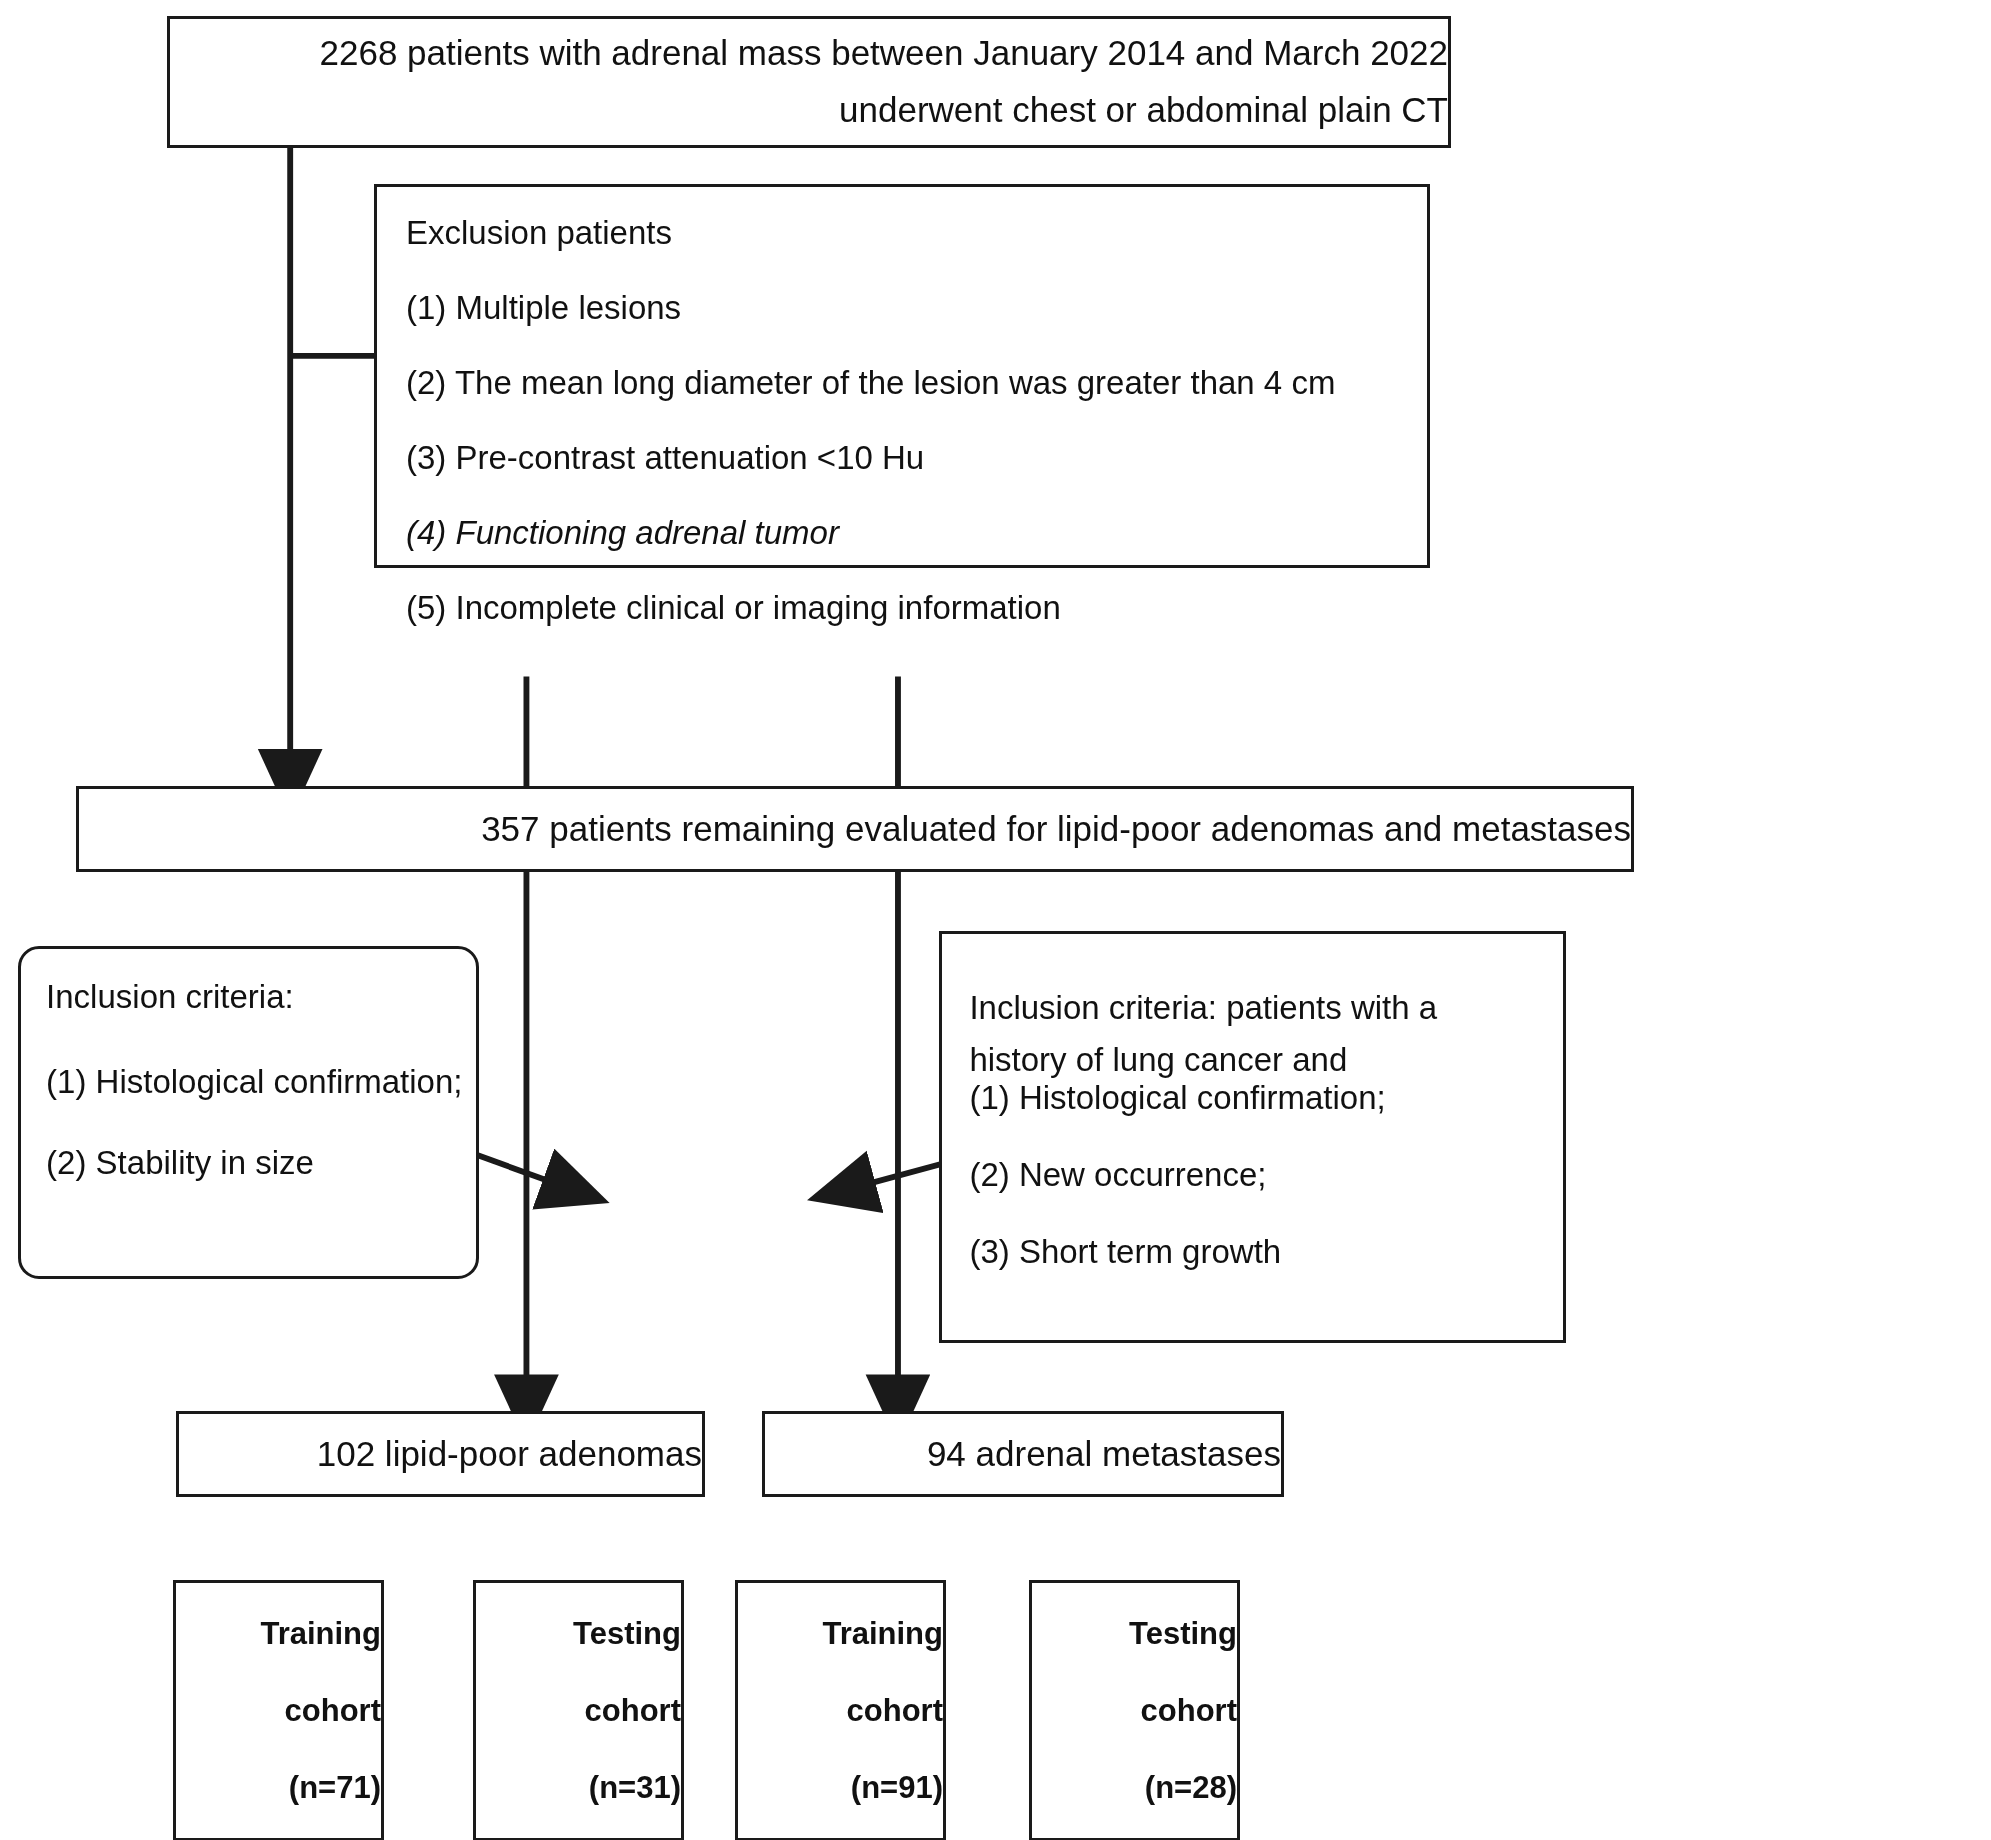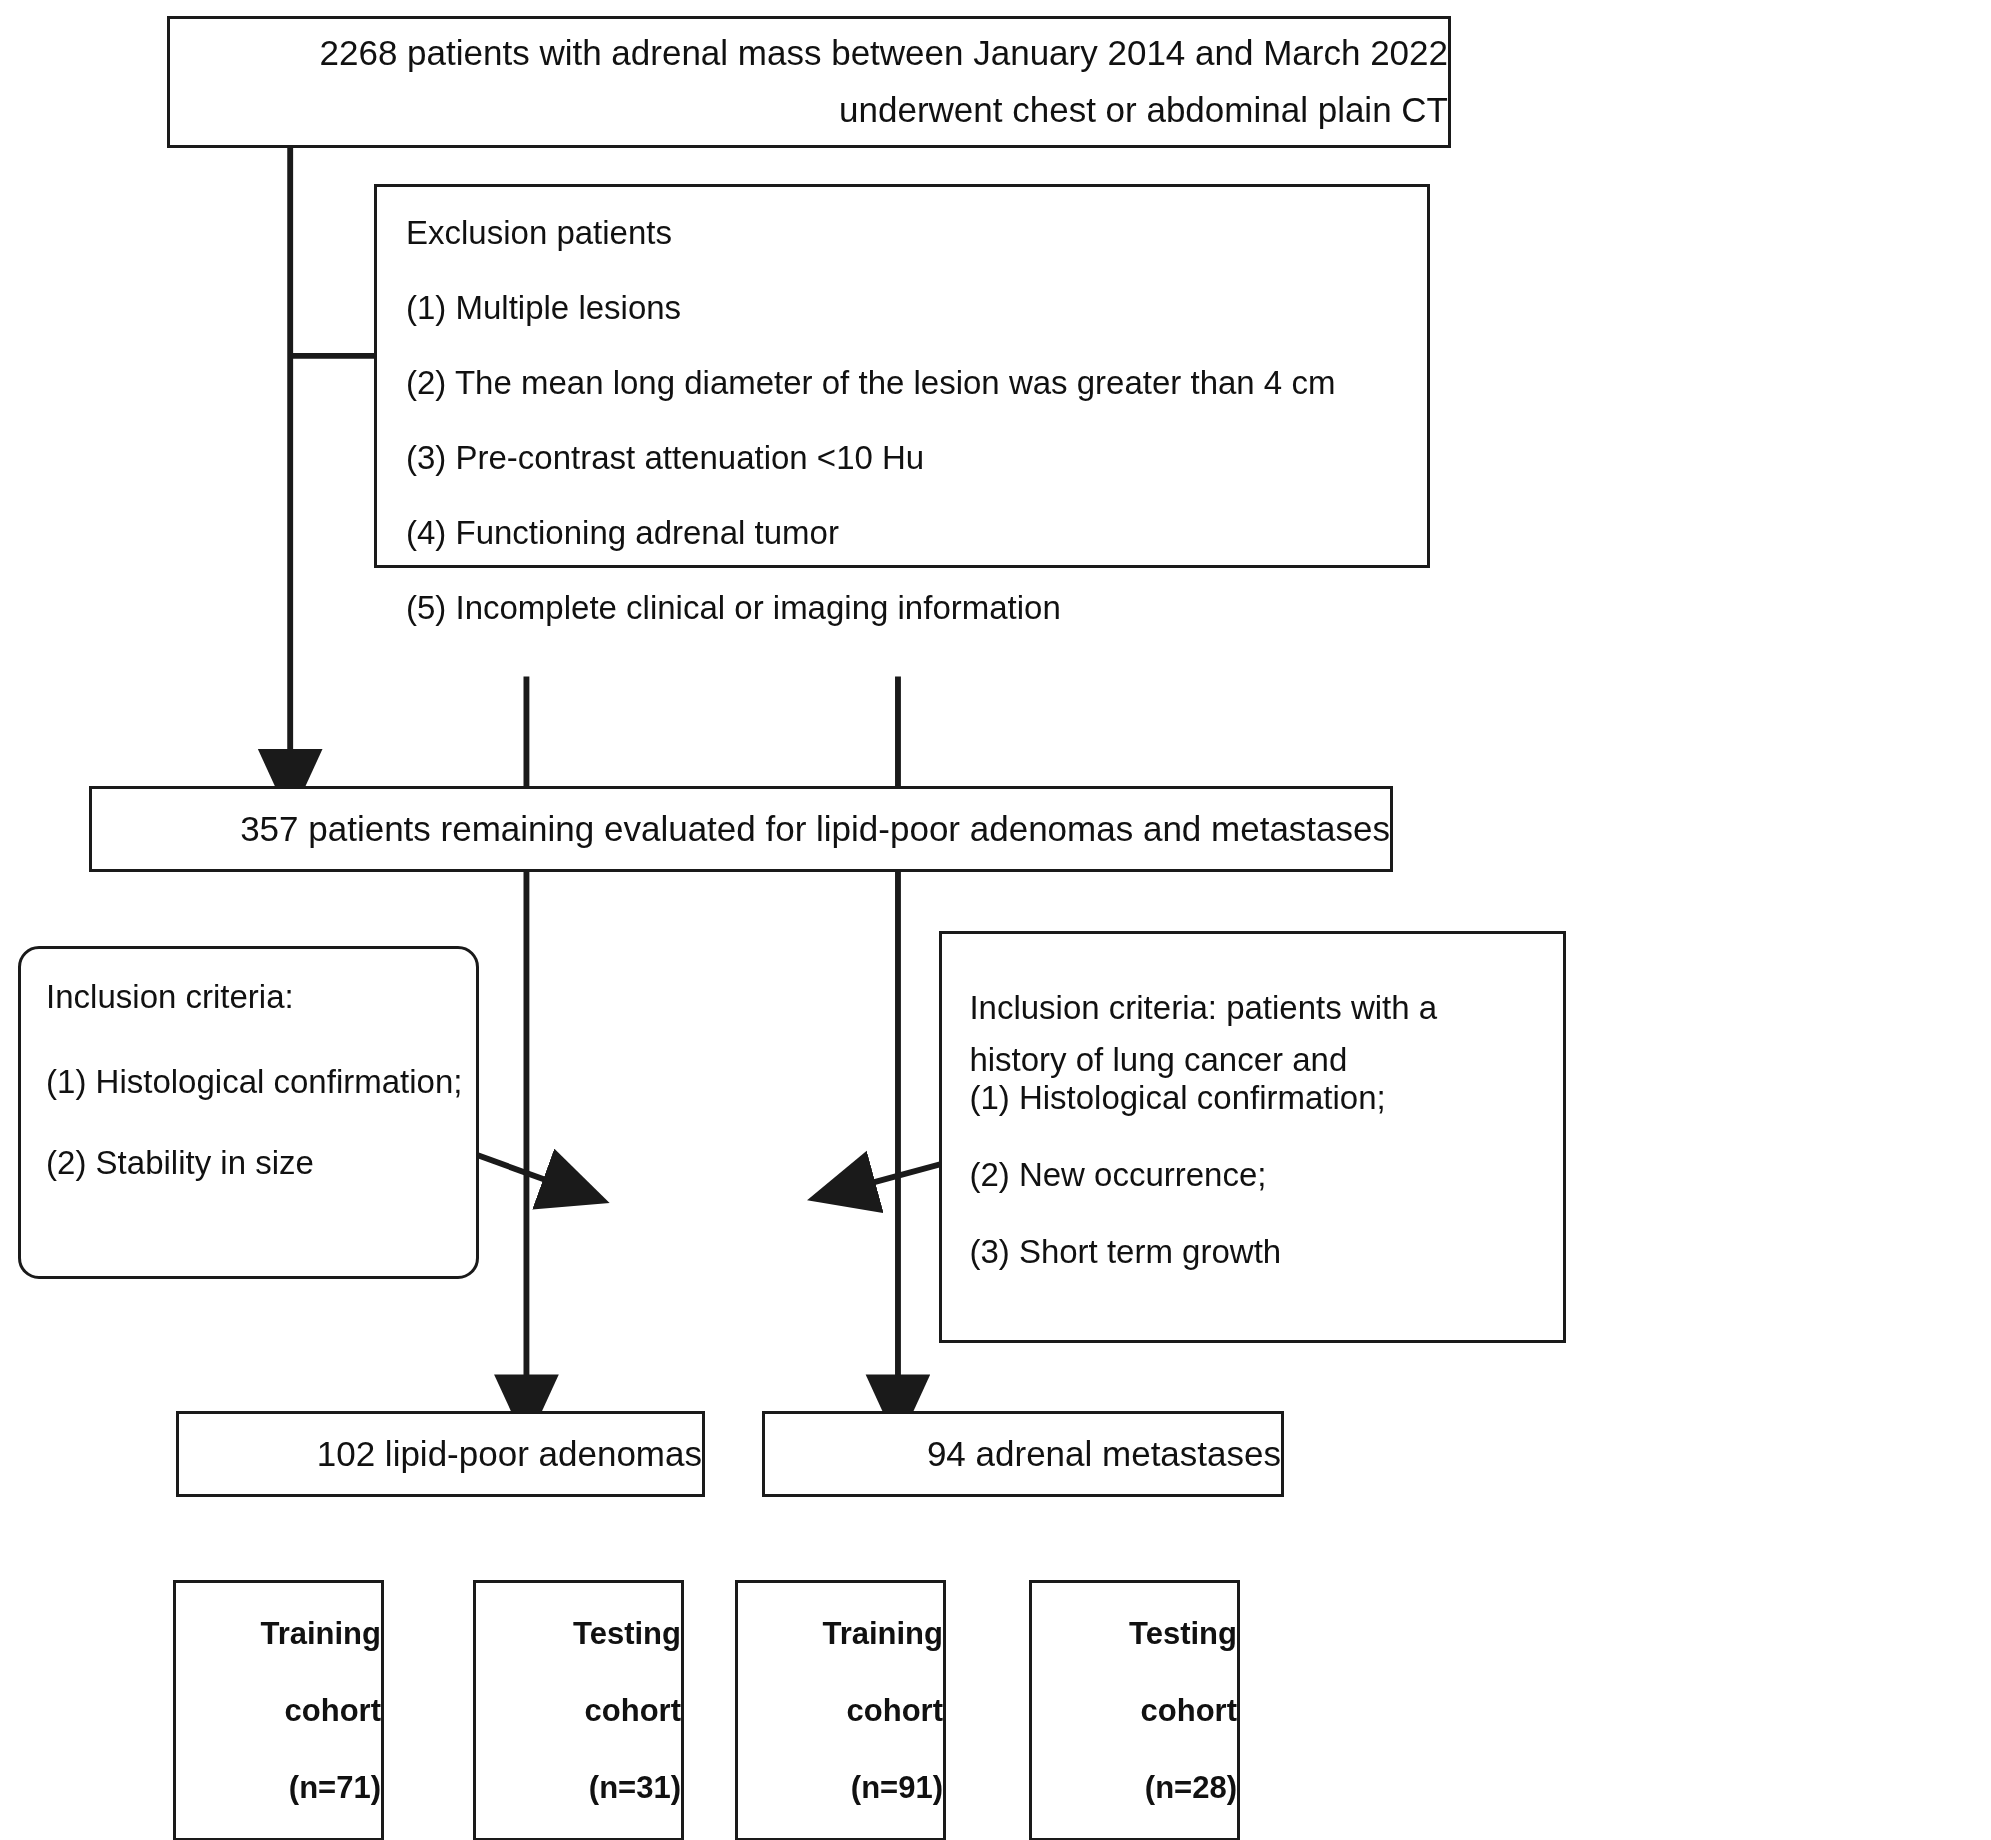--- a/index.html
+++ b/index.html
@@ -79,25 +79,25 @@
   <div class="box box-center" style="left:167px; top:15.7px; width:1284px; height:132px;">
     <div class="t36" style="margin-bottom:17.6px;">2268 patients with adrenal mass between January 2014 and March 2022</div>
     <div class="t36">underwent chest or abdominal plain CT</div>
   </div>
 
   <div class="box box-left" style="left:374px; top:184px; width:1056px; height:384px; padding:27.4px 0 0 29px;">
     <div class="t34" style="margin-bottom:37px;">Exclusion patients</div>
     <div class="t34" style="margin-bottom:37px;">(1) Multiple lesions</div>
     <div class="t34" style="margin-bottom:37px;">(2) The mean long diameter of the lesion was greater than 4 cm</div>
     <div class="t34" style="margin-bottom:37px;">(3) Pre-contrast attenuation &lt;10 Hu</div>
-    <div class="t34" style="margin-bottom:37px;">(4) Functioning adrenal tumor</div>
+    <div class="t34" style="margin-bottom:37px;font-style:italic;">(4) Functioning adrenal tumor</div>
     <div class="t34">(5) Incomplete clinical or imaging information</div>
   </div>
 
-  <div class="box box-center" style="left:76px; top:786px; width:1304px; height:86px;margin-left:13px;">
+  <div class="box box-center" style="left:76px; top:786px; width:1558px; height:86px;">
     <div class="t36">357 patients remaining evaluated for lipid-poor adenomas and metastases</div>
   </div>
 
   <div class="box box-left" style="left:17.6px; top:946px; width:461px; height:333px; padding:29px 0 0 25.5px;border-radius:21px;">
     <div class="t34" style="margin-bottom:47px;">Inclusion criteria:</div>
     <div class="t34" style="margin-bottom:43px;">(1) Histological confirmation;</div>
     <div class="t34">(2) Stability in size</div>
   </div>
 
   <div class="box box-left" style="left:939px; top:931px; width:627px; height:412px; padding:27.4px 0 0 27.4px;">

